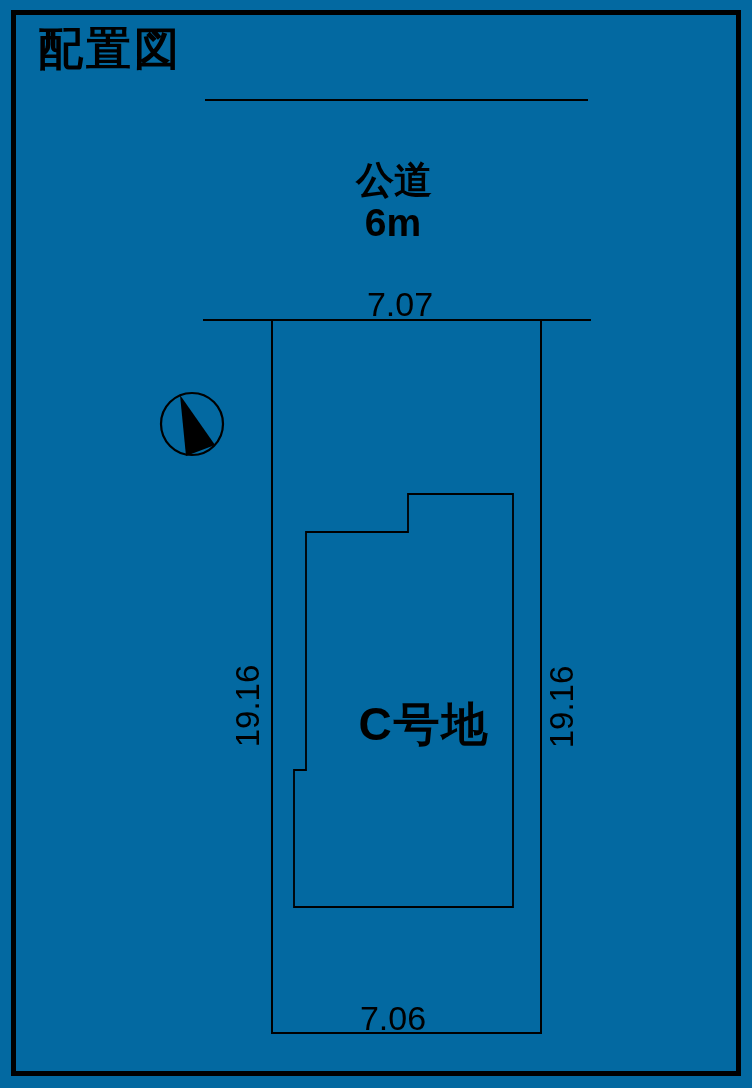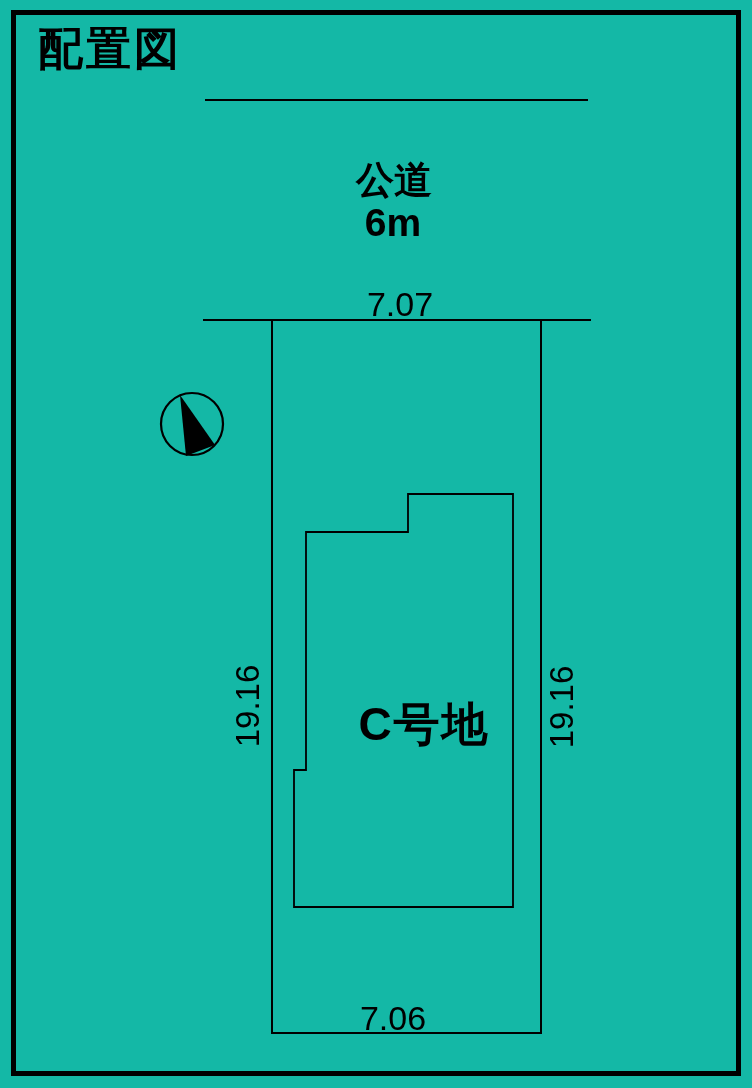--- a/index.html
+++ b/index.html
@@ -4,21 +4,21 @@
 <style>
   html, body {
     margin: 0;
     padding: 0;
     background: #ffffff;
   }
   .canvas {
     position: relative;
     width: 752px;
     height: 1088px;
-    background: #14b8a6;
+    background: #0369a1;
     font-family: "Liberation Sans", sans-serif;
     overflow: hidden;
   }
   svg { display: block; }
   svg text {
     fill: #000000;
     font-family: "Liberation Sans", sans-serif;
   }
   .jp-bold   { font-weight: bold; }
   .num       { font-weight: 500; }

